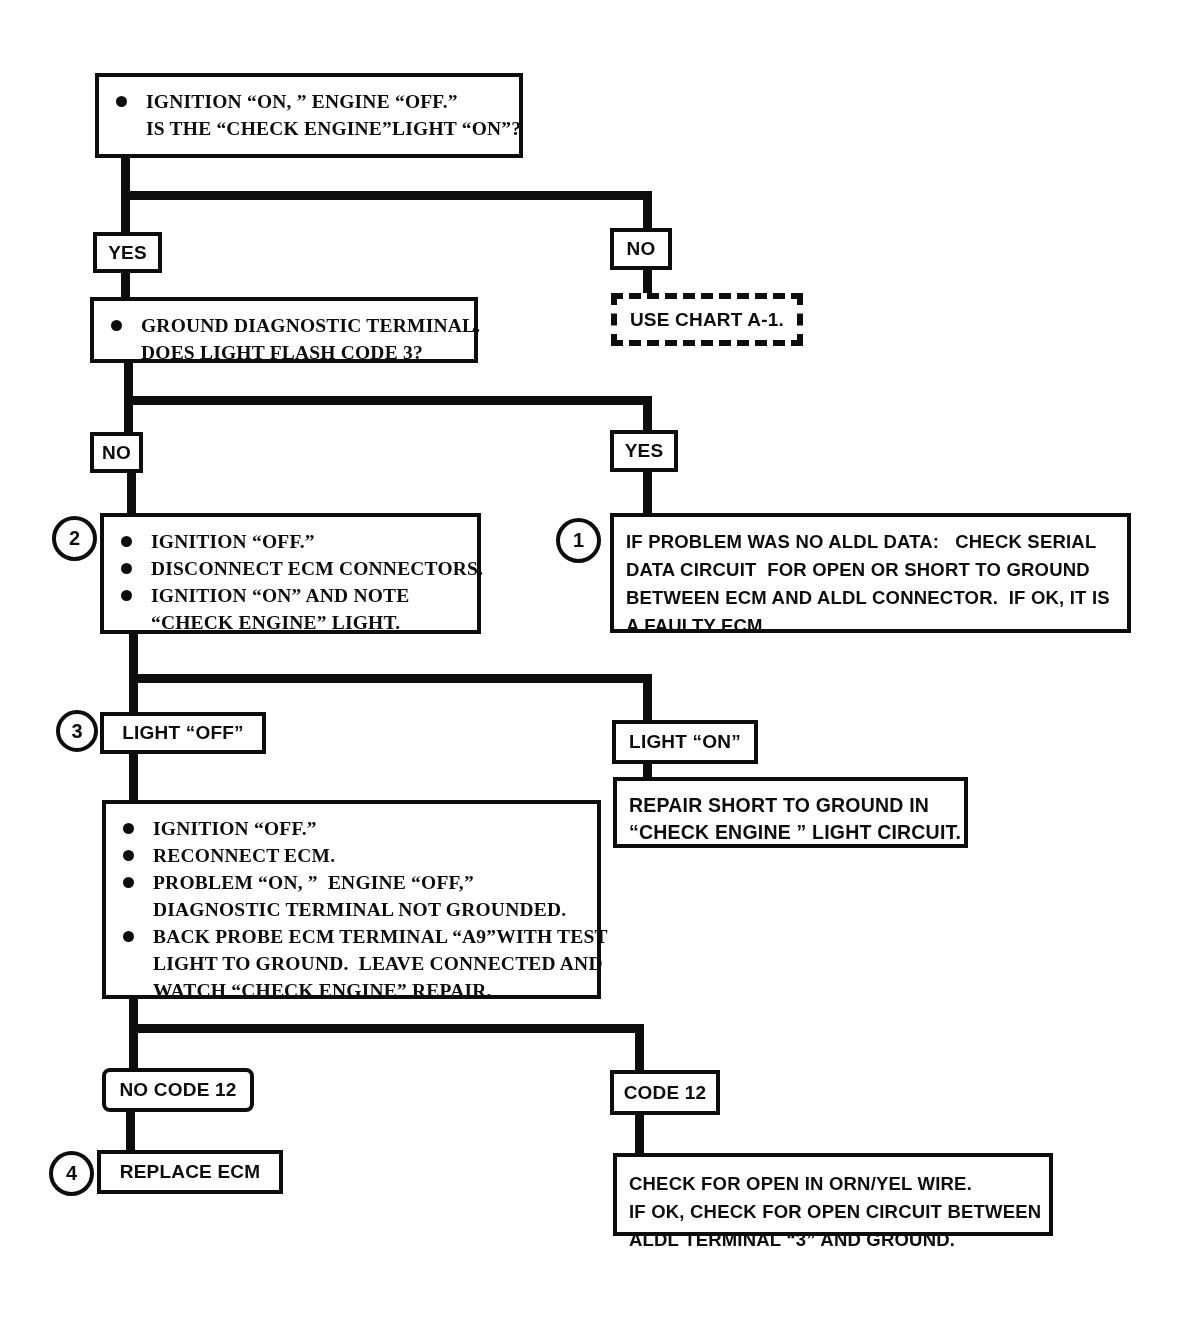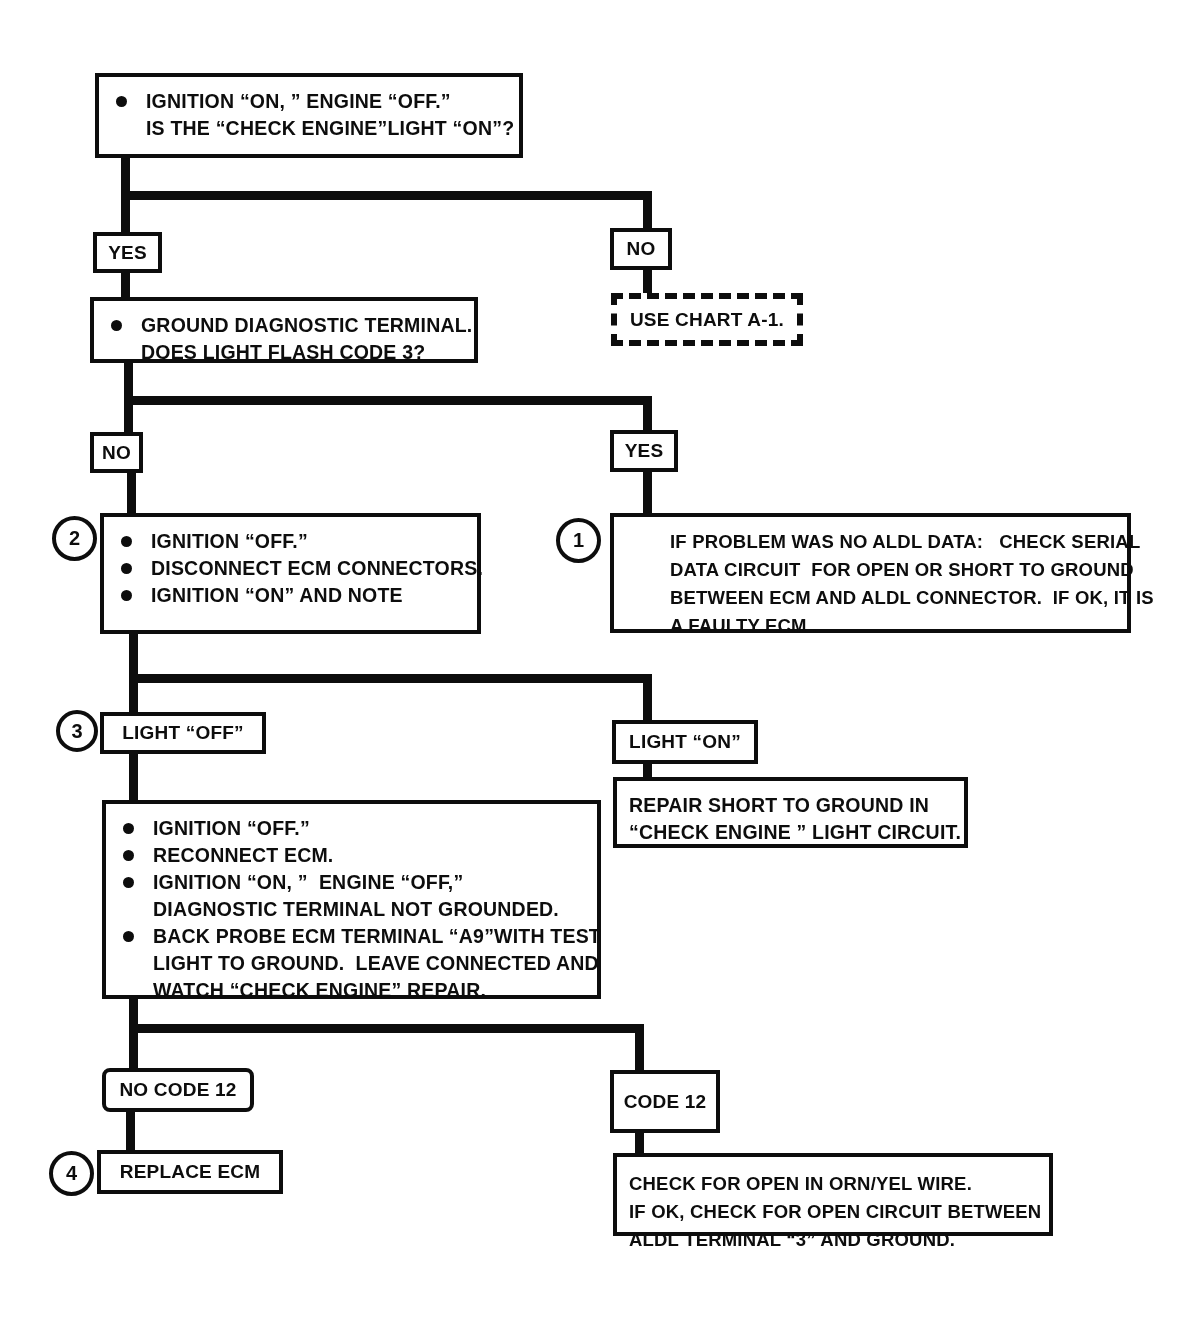--- a/index.html
+++ b/index.html
@@ -13,21 +13,21 @@
     position:absolute;border:4px solid #0d0d0d;background:#ffffff;
     box-sizing:border-box;font-weight:bold;letter-spacing:.2px;
   }
   .node.dashed{border:6px dashed #0d0d0d;}
   .lbl{display:flex;align-items:center;justify-content:center;
        font-size:19px;text-align:center;white-space:pre;}
   .proc{padding-top:11px;}
   .brow{display:flex;gap:19px;padding:0 8px 0 17px;align-items:flex-start;}
   .dot{width:11px;height:11px;border-radius:50%;background:#0d0d0d;
        flex:0 0 11px;margin-top:8px;}
-  .btext{flex:1;}
+  .btext{flex:1;font-family:Liberation Serif, serif;}
   .tline{white-space:pre;line-height:27px;font-size:19.5px;}
   .para{padding:9px 10px 0 12px;}
   .fs18 .tline{font-size:18.5px;line-height:28px;}
   .badge{
     position:absolute;border:4px solid #0d0d0d;border-radius:50%;background:#ffffff;
     box-sizing:border-box;display:flex;align-items:center;justify-content:center;
     font-weight:bold;font-size:20px;
   }
 </style>
 </head>
@@ -95,26 +95,27 @@
     <div class="brow">
       <span class="dot"></span>
       <div class="btext">
         <div class="tline">DISCONNECT ECM CONNECTORS.</div>
       </div>
     </div>
     <div class="brow">
       <span class="dot"></span>
       <div class="btext">
         <div class="tline">IGNITION “ON” AND NOTE</div>
+        <div class="tline">“CHECK ENGINE” LIGHT.</div>
       </div>
     </div>
   </div>
 
   <div class="badge" style="left:556px;top:518px;width:45px;height:45px;">1</div>
-  <div class="node proc fs18" style="left:610px;top:513px;width:521px;height:120px;padding-left:44px;">
+  <div class="node proc fs18" style="left:610px;top:513px;width:521px;height:120px;">
     <div class="para" style="padding-top:0;">
       <div class="tline">IF PROBLEM WAS NO ALDL DATA:   CHECK SERIAL</div>
       <div class="tline">DATA CIRCUIT  FOR OPEN OR SHORT TO GROUND</div>
       <div class="tline">BETWEEN ECM AND ALDL CONNECTOR.  IF OK, IT IS</div>
       <div class="tline">A FAULTY ECM .</div>
     </div>
   </div>
 
   <div class="badge" style="left:56px;top:710px;width:42px;height:42px;">3</div>
   <div class="node lbl" style="left:100px;top:712px;width:166px;height:42px;">LIGHT “OFF”</div>
@@ -136,36 +137,36 @@
     </div>
     <div class="brow">
       <span class="dot"></span>
       <div class="btext">
         <div class="tline">RECONNECT ECM.</div>
       </div>
     </div>
     <div class="brow">
       <span class="dot"></span>
       <div class="btext">
-        <div class="tline">IGNITION “ON, ”  ENGINE “OFF,”</div>
+        <div class="tline">PROBLEM “ON, ”  ENGINE “OFF,”</div>
         <div class="tline">DIAGNOSTIC TERMINAL NOT GROUNDED.</div>
       </div>
     </div>
     <div class="brow">
       <span class="dot"></span>
       <div class="btext">
         <div class="tline">BACK PROBE ECM TERMINAL “A9”WITH TEST</div>
         <div class="tline">LIGHT TO GROUND.  LEAVE CONNECTED AND</div>
         <div class="tline">WATCH “CHECK ENGINE” REPAIR.</div>
       </div>
     </div>
   </div>
 
   <div class="node lbl" style="left:102px;top:1068px;width:152px;height:44px;border-radius:8px;">NO CODE 12</div>
-  <div class="node lbl" style="left:610px;top:1070px;width:110px;height:63px;">CODE 12</div>
+  <div class="node lbl" style="left:610px;top:1070px;width:110px;height:45px;">CODE 12</div>
 
   <div class="badge" style="left:49px;top:1151px;width:45px;height:45px;">4</div>
   <div class="node lbl" style="left:97px;top:1150px;width:186px;height:44px;">REPLACE ECM</div>
 
   <div class="node proc fs18" style="left:613px;top:1153px;width:440px;height:83px;">
     <div class="para" style="padding-top:2px;">
       <div class="tline">CHECK FOR OPEN IN ORN/YEL WIRE.</div>
       <div class="tline">IF OK, CHECK FOR OPEN CIRCUIT BETWEEN</div>
       <div class="tline">ALDL TERMINAL “3” AND GROUND.</div>
     </div>

